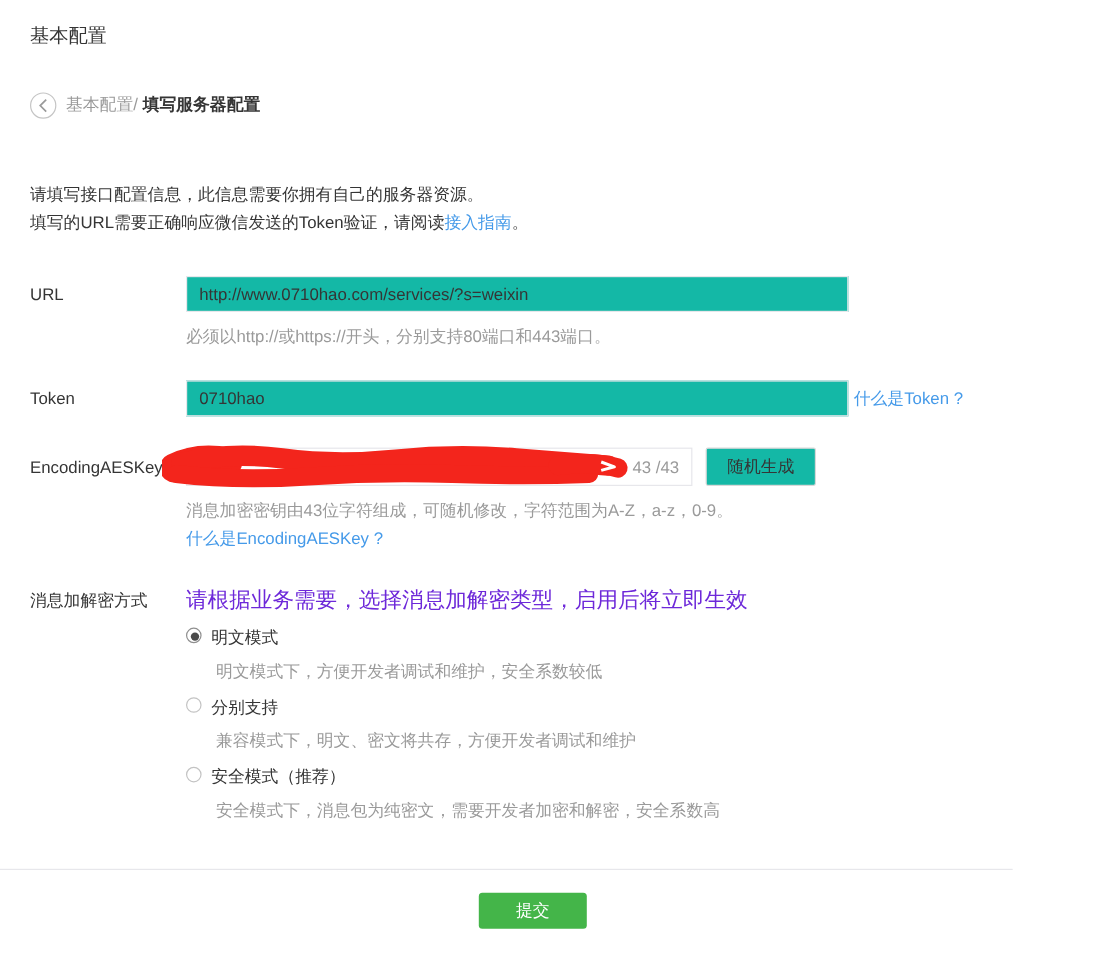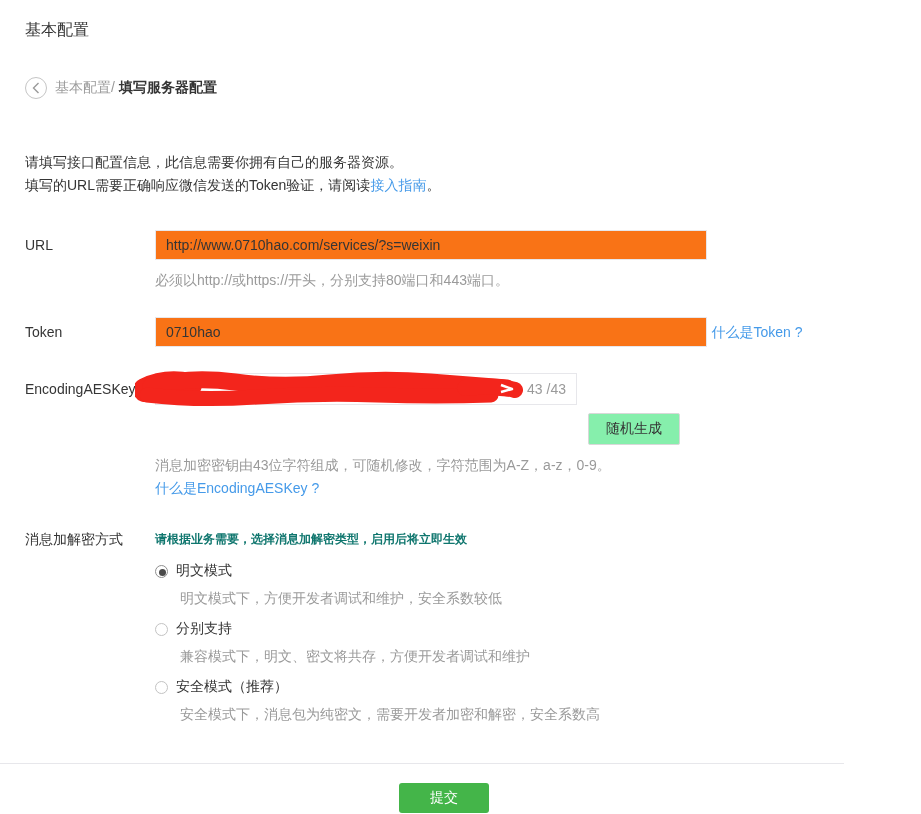--- a/index.html
+++ b/index.html
@@ -18,43 +18,43 @@
   .crumb-current { color:#353535; margin-left:4px; font-weight:700; }
 
   .intro { margin:52px 0 0 25px; font-size:14px; color:#353535; line-height:23px; }
   .link { color:#459ae9; text-decoration:none; cursor:pointer; }
 
   .form { margin-top:33px; }
   .form-row { display:flex; margin-left:25px; }
   .row-label { width:130px; flex:0 0 130px; font-size:14px; color:#353535; line-height:30px; }
   .row-field { position:relative; }
 
-  .text-input { width:552px; height:30px; border:1px solid #e7e7eb; background:#f97316;
+  .text-input { width:552px; height:30px; border:1px solid #e7e7eb; background:#14b8a6;
                 font-size:14px; color:#353535; padding:0 10px; outline:none;
                 font-family:"Liberation Sans","DejaVu Sans",sans-serif; }
   .helper { margin-top:12px; font-size:14px; color:#9a9a9a; line-height:17px; }
   .helper-link { display:inline-block; margin-top:6px; font-size:14px; line-height:17px; }
 
   .row-url { margin-top:0; }
   .row-token { margin-top:28px; }
   .row-aes { margin-top:26px; }
 
   .aes-wrap { display:flex; align-items:flex-start; }
   .aes-input-box { position:relative; width:422px; height:32px; border:1px solid #e7e7eb;
                    background:#fff; display:flex; align-items:center; }
   .aes-counter { position:absolute; right:10px; top:0; line-height:30px; font-size:14px; color:#9a9a9a; }
-  .gen-btn { margin-left:11px; height:32px; padding:0 17px; background:#86efac;
+  .gen-btn { margin-left:11px; height:32px; padding:0 17px; background:#14b8a6;
              border:1px solid #d8d8d8; border-radius:2px; font-size:14px; color:#353535;
-             cursor:pointer; font-family:"Liberation Sans","DejaVu Sans",sans-serif;margin-top:40px; }
+             cursor:pointer; font-family:"Liberation Sans","DejaVu Sans",sans-serif; }
   .scribble { position:absolute; left:-20px; top:-7px; width:400px; height:46px;
               pointer-events:none; z-index:5; }
 
   .row-mode { margin-top:32px; }
-  .mode-instruction { font-size:12px; color:#0f766e; line-height:20px;font-weight:bold; }
-  .radio-option { display:flex; align-items:center; margin-top:13px; cursor:pointer; }
+  .mode-instruction { font-size:18px; color:#6d28d9; line-height:20px; }
+  .radio-option { display:flex; align-items:flex-start; margin-top:13px; cursor:pointer; }
   .radio-circle { width:13px; height:13px; border-radius:50%; border:1px solid #c3c3c3;
                   background:#fff; flex:0 0 auto; position:relative; }
   .radio-circle.selected { border-color:#8f8f8f; }
   .radio-circle.selected::after { content:""; position:absolute; left:3px; top:3px;
                   width:7px; height:7px; border-radius:50%; background:#4a4a4a; }
   .radio-label { margin-left:8px; font-size:14px; color:#353535; }
   .radio-desc { margin:10px 0 0 25px; font-size:14px; color:#9a9a9a; line-height:17px; }
   .radio-group-item + .radio-group-item { margin-top:0; }
 
   .footer-divider { margin-top:40px; border-top:1px solid #e7e7eb; width:100%; }

